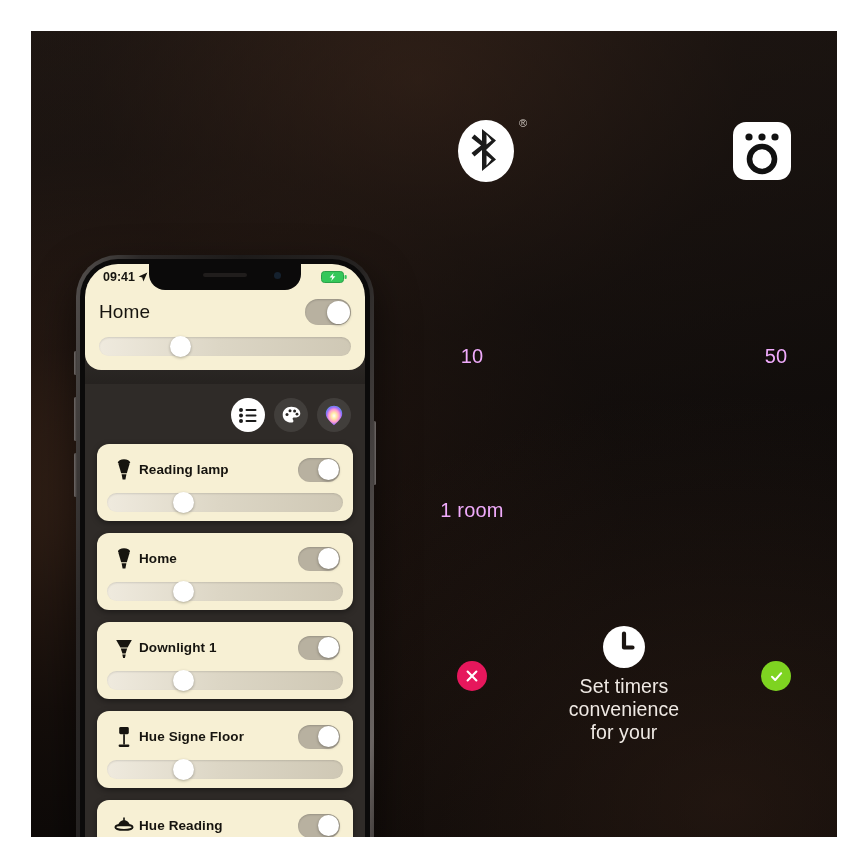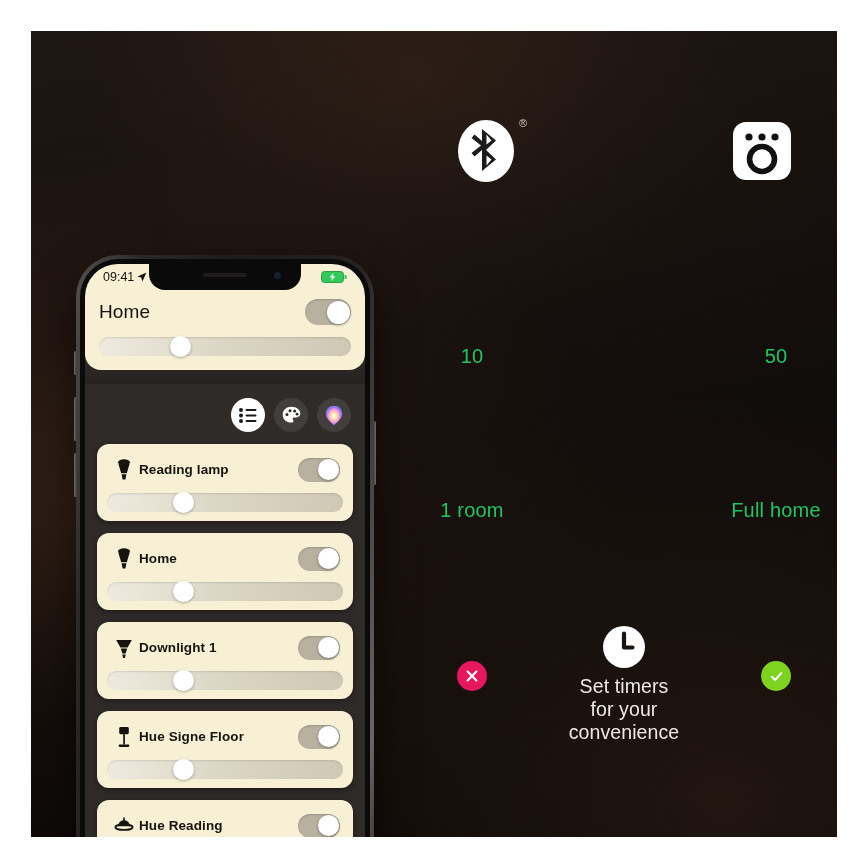--- a/index.html
+++ b/index.html
@@ -54,21 +54,21 @@
     left: 0; width: 426px;
     display: flex;
     align-items: flex-start;
     justify-content: space-between;
   }
   .cmp-side {
     width: 122px;
     text-align: center;
     font-size: 20px;
     letter-spacing: .2px;
-    color: #22c55e;
+    color: #f0abfc;
     line-height: 1.15;
     padding-top: 2px;
   }
   .cmp-center {
     width: 168px;
     text-align: center;
   }
   .cmp-icon {
     height: 50px;
     display: flex; align-items: flex-end; justify-content: center;
@@ -162,21 +162,21 @@
     position: absolute; right: 20px; top: 8px;
     width: 7px; height: 7px; border-radius: 50%;
     background: #15212e;
   }
   .statusbar {
     position: relative; height: 26px;
     display: flex; align-items: center; justify-content: space-between;
     padding: 0 4px;
   }
   .sb-time {
-    font-size: 12.5px; font-weight: normal; color: #16140f;
+    font-size: 12.5px; font-weight: bold; color: #16140f;
     display: flex; align-items: center; gap: 3px;
   }
   .sb-batt {
     display: flex; align-items: center;
   }
   .row-title {
     display: flex; align-items: center; justify-content: space-between;
     margin-top: 9px;
   }
   .home-title {
@@ -289,42 +289,41 @@
         </div>
       </div>
 
       <div class="cmp-row" style="top:270px">
         <div class="cmp-side" style="padding-top:44px">10</div>
         <div class="cmp-side" style="padding-top:44px">50</div>
       </div>
 
       <div class="cmp-row" style="top:430px">
         <div class="cmp-side" style="padding-top:38px">1 room</div>
-        <div class="cmp-side" style="padding-top:38px">Full home</div>
       </div>
 
       <div class="cmp-row" style="top:588px">
         <div class="cmp-side" style="padding-top:42px">
           <div class="badge no">
             <svg width="14" height="14" viewBox="0 0 14 14">
               <path d="M2.6 2.6 L11.4 11.4 M11.4 2.6 L2.6 11.4" stroke="#ffffff" stroke-width="2.1" stroke-linecap="round"></path>
             </svg>
           </div>
         </div>
         <div class="cmp-center">
           <div class="cmp-icon">
             <svg width="44" height="44" viewBox="0 0 44 44">
               <circle cx="22" cy="22" r="21" fill="#ffffff"></circle>
               <path d="M22 8.5 L22 22.5 L30.5 22.5" stroke="#1b1512" stroke-width="4.2" stroke-linecap="round" stroke-linejoin="round" fill="none"></path>
             </svg>
           </div>
           <div class="cmp-label">
             <div>Set timers</div>
+            <div>convenience</div>
             <div>for your</div>
-            <div>convenience</div>
           </div>
         </div>
         <div class="cmp-side" style="padding-top:42px">
           <div class="badge yes">
             <svg width="15" height="15" viewBox="0 0 15 15">
               <path d="M3 7.8 L6.2 11 L12.2 4.2" stroke="#ffffff" stroke-width="2" fill="none" stroke-linecap="round" stroke-linejoin="round"></path>
             </svg>
           </div>
         </div>
       </div>

